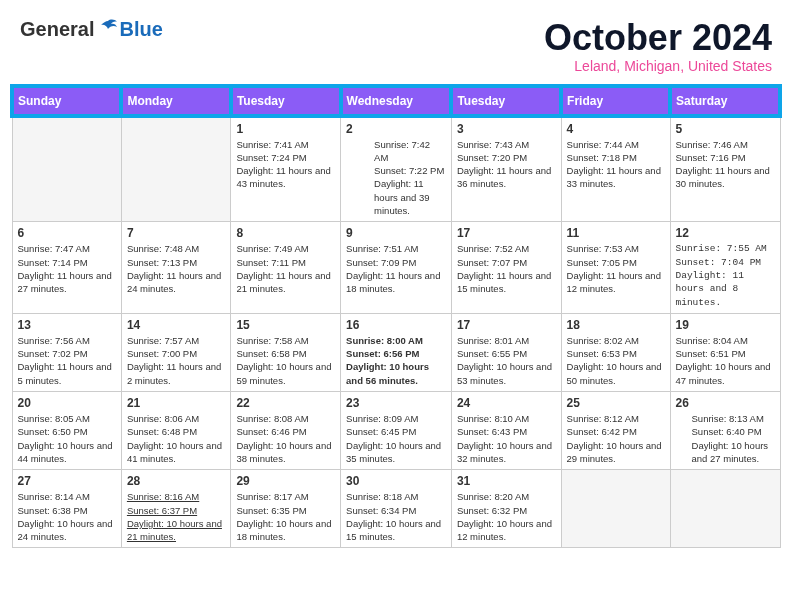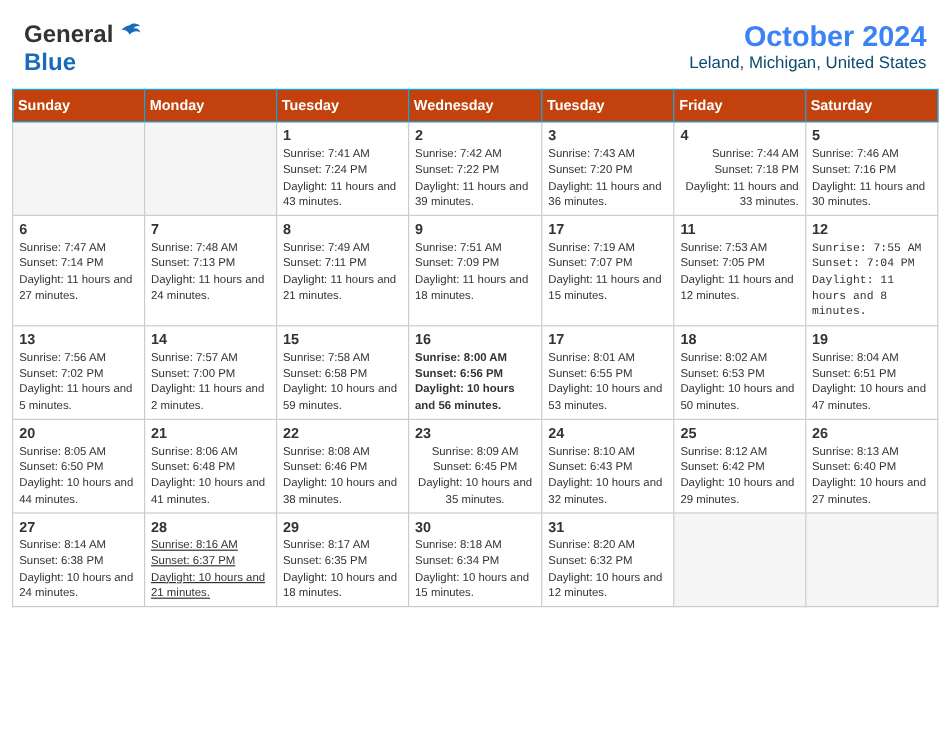--- a/index.html
+++ b/index.html
@@ -11,49 +11,49 @@
       padding: 10px;
     }
     .header {
       display: flex;
       justify-content: space-between;
       align-items: flex-start;
       padding: 8px 10px 4px 10px;
     }
     .logo {
       display: flex;
-      flex-direction: column;
+      flex-direction: row;
       align-items: flex-start;
     }
     .title-section {
       text-align: right;
     }
     .month-title {
-      font-size: 24px;
-      font-weight: bold;
-      color: #3b82f6;
+      font-size: 36px;
+      font-weight: bold;
+      color: #0f172a;
       line-height: 1.1;
     }
     .location-title {
       font-size: 14px;
-      color: #0c4a6e;
+      color: #ec4899;
     }
     .calendar {
       width: 100%;
       border-collapse: collapse;
       margin-top: 6px;
     }
     .calendar th {
-      background: #c2410c;
+      background: #8b5cf6;
       color: #fff;
       font-size: 12px;
       font-weight: bold;
       padding: 6px 4px;
       text-align: left;
-      border: 1px solid #0ea5e9;
+      border: 4px solid #0ea5e9;
     }
     .calendar td {
       vertical-align: top;
       border: 1px solid #ccc;
       padding: 4px 5px;
       font-size: 10px;
       color: #333;
       background: #fff;
       width: 113px;
       min-height: 80px;
@@ -128,33 +128,33 @@
         <td class="empty"></td>
         <td class="empty"></td>
         <td>
           <span class="day-number">1</span>
           <div class="day-info" style="white-space: pre-line;">Sunrise: 7:41 AM
 Sunset: 7:24 PM
 Daylight: 11 hours and 43 minutes.</div>
         </td>
         <td>
           <span class="day-number">2</span>
-          <div class="day-info" style="white-space: pre-line;">Sunrise: 7:42 AM
+          <div class="day-info" style="white-space: pre-line; margin-left: 28px;">Sunrise: 7:42 AM
 Sunset: 7:22 PM
 Daylight: 11 hours and 39 minutes.</div>
         </td>
         <td>
           <span class="day-number">3</span>
           <div class="day-info" style="white-space: pre-line;">Sunrise: 7:43 AM
 Sunset: 7:20 PM
 Daylight: 11 hours and 36 minutes.</div>
         </td>
         <td>
           <span class="day-number">4</span>
-          <div class="day-info" style="white-space: pre-line; text-align: right;">Sunrise: 7:44 AM
+          <div class="day-info" style="white-space: pre-line;">Sunrise: 7:44 AM
 Sunset: 7:18 PM
 Daylight: 11 hours and 33 minutes.</div>
         </td>
         <td>
           <span class="day-number">5</span>
           <div class="day-info" style="white-space: pre-line;">Sunrise: 7:46 AM
 Sunset: 7:16 PM
 Daylight: 11 hours and 30 minutes.</div>
         </td>
       </tr>
@@ -178,21 +178,21 @@
 Daylight: 11 hours and 21 minutes.</div>
         </td>
         <td>
           <span class="day-number">9</span>
           <div class="day-info" style="white-space: pre-line;">Sunrise: 7:51 AM
 Sunset: 7:09 PM
 Daylight: 11 hours and 18 minutes.</div>
         </td>
         <td>
           <span class="day-number">17</span>
-          <div class="day-info" style="white-space: pre-line;">Sunrise: 7:19 AM
+          <div class="day-info" style="white-space: pre-line;">Sunrise: 7:52 AM
 Sunset: 7:07 PM
 Daylight: 11 hours and 15 minutes.</div>
         </td>
         <td>
           <span class="day-number">11</span>
           <div class="day-info" style="white-space: pre-line;">Sunrise: 7:53 AM
 Sunset: 7:05 PM
 Daylight: 11 hours and 12 minutes.</div>
         </td>
         <td>
@@ -260,39 +260,39 @@
 Daylight: 10 hours and 41 minutes.</div>
         </td>
         <td>
           <span class="day-number">22</span>
           <div class="day-info" style="white-space: pre-line;">Sunrise: 8:08 AM
 Sunset: 6:46 PM
 Daylight: 10 hours and 38 minutes.</div>
         </td>
         <td>
           <span class="day-number">23</span>
-          <div class="day-info" style="white-space: pre-line; text-align: center;">Sunrise: 8:09 AM
+          <div class="day-info" style="white-space: pre-line;">Sunrise: 8:09 AM
 Sunset: 6:45 PM
 Daylight: 10 hours and 35 minutes.</div>
         </td>
         <td>
           <span class="day-number">24</span>
           <div class="day-info" style="white-space: pre-line;">Sunrise: 8:10 AM
 Sunset: 6:43 PM
 Daylight: 10 hours and 32 minutes.</div>
         </td>
         <td>
           <span class="day-number">25</span>
           <div class="day-info" style="white-space: pre-line;">Sunrise: 8:12 AM
 Sunset: 6:42 PM
 Daylight: 10 hours and 29 minutes.</div>
         </td>
         <td>
           <span class="day-number">26</span>
-          <div class="day-info" style="white-space: pre-line;">Sunrise: 8:13 AM
+          <div class="day-info" style="white-space: pre-line; margin-left: 16px;">Sunrise: 8:13 AM
 Sunset: 6:40 PM
 Daylight: 10 hours and 27 minutes.</div>
         </td>
       </tr>
       <tr>
         <td>
           <span class="day-number">27</span>
           <div class="day-info" style="white-space: pre-line;">Sunrise: 8:14 AM
 Sunset: 6:38 PM
 Daylight: 10 hours and 24 minutes.</div>

